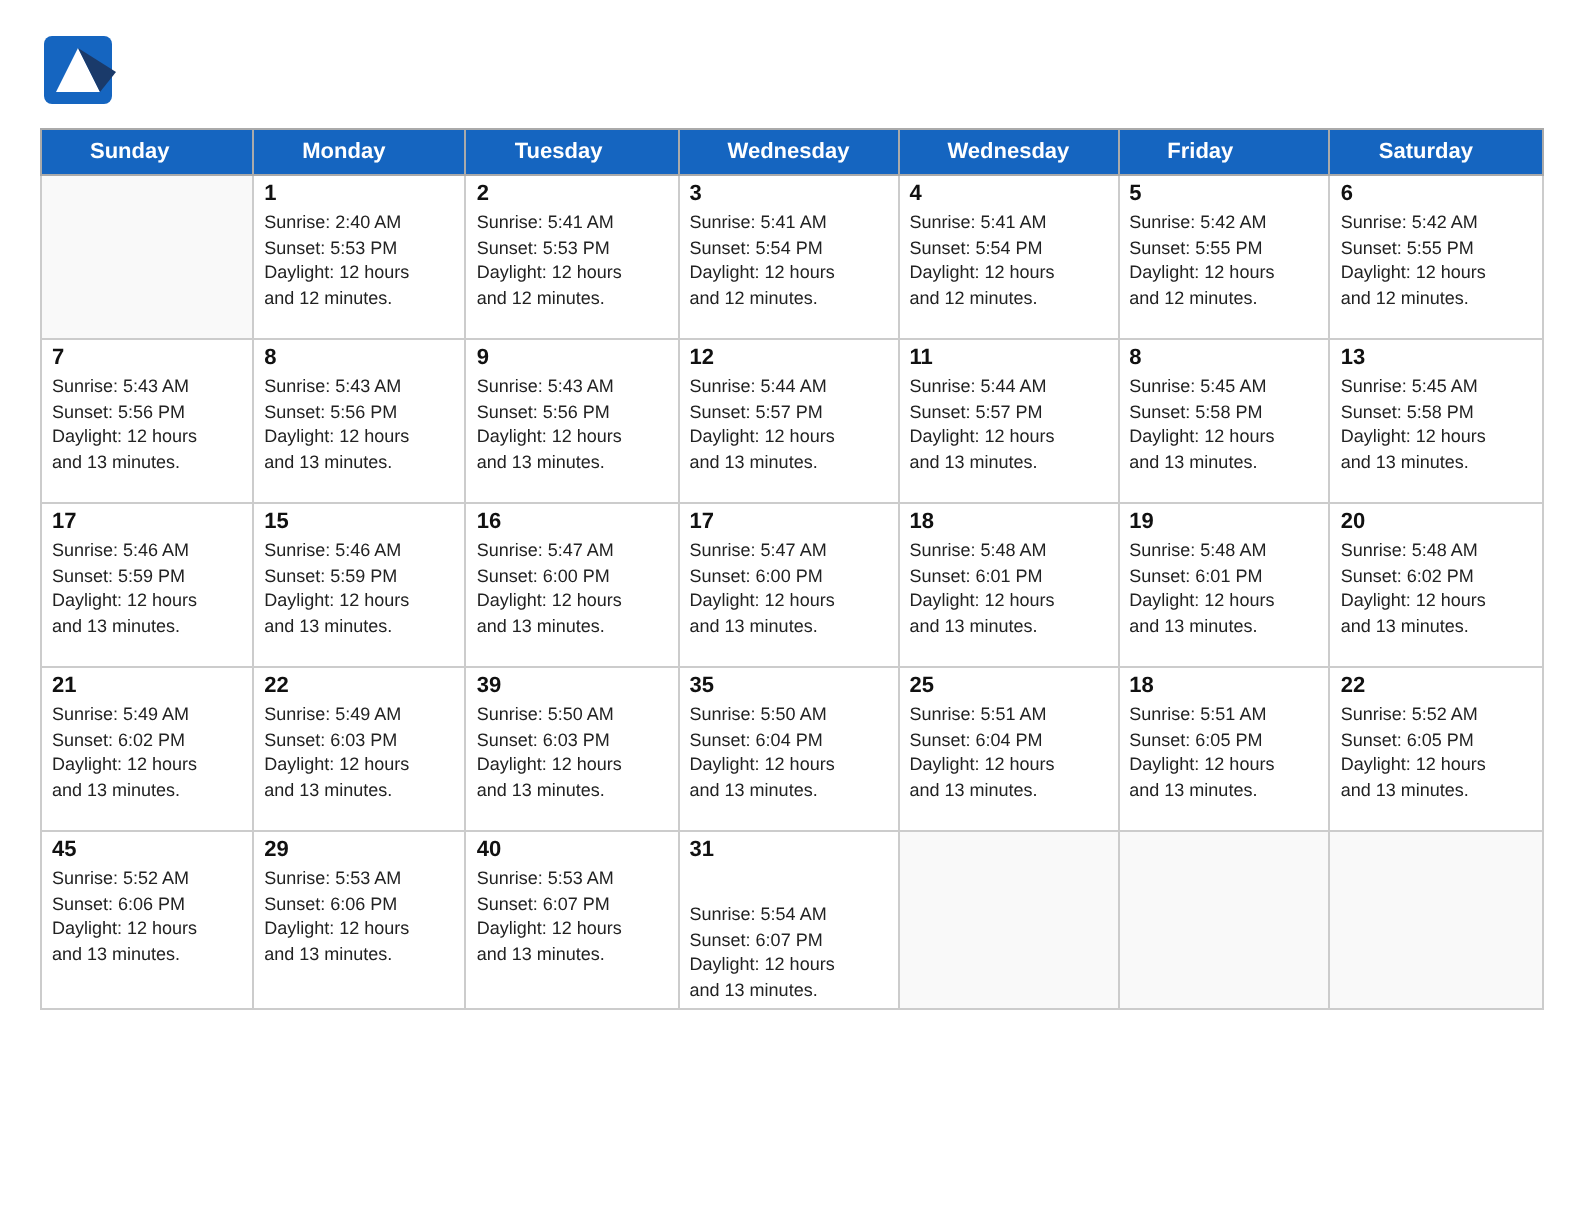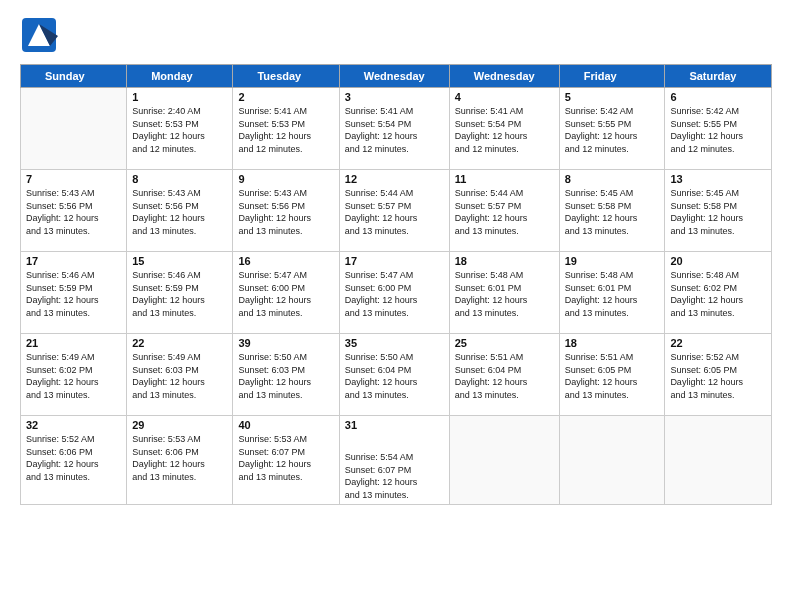--- a/index.html
+++ b/index.html
@@ -310,21 +310,21 @@
           <td>
             <span class="day-num">22</span>
             <div class="day-info" style="white-space: pre-line;">Sunrise: 5:52 AM
 Sunset: 6:05 PM
 Daylight: 12 hours
 and 13 minutes.</div>
           </td>
         </tr>
         <tr>
           <td>
-            <span class="day-num">32</span>
+            <span class="day-num">45</span>
             <div class="day-info" style="white-space: pre-line;">Sunrise: 5:52 AM
 Sunset: 6:06 PM
 Daylight: 12 hours
 and 13 minutes.</div>
           </td>
           <td>
             <span class="day-num">29</span>
             <div class="day-info" style="white-space: pre-line;">Sunrise: 5:53 AM
 Sunset: 6:06 PM
 Daylight: 12 hours

